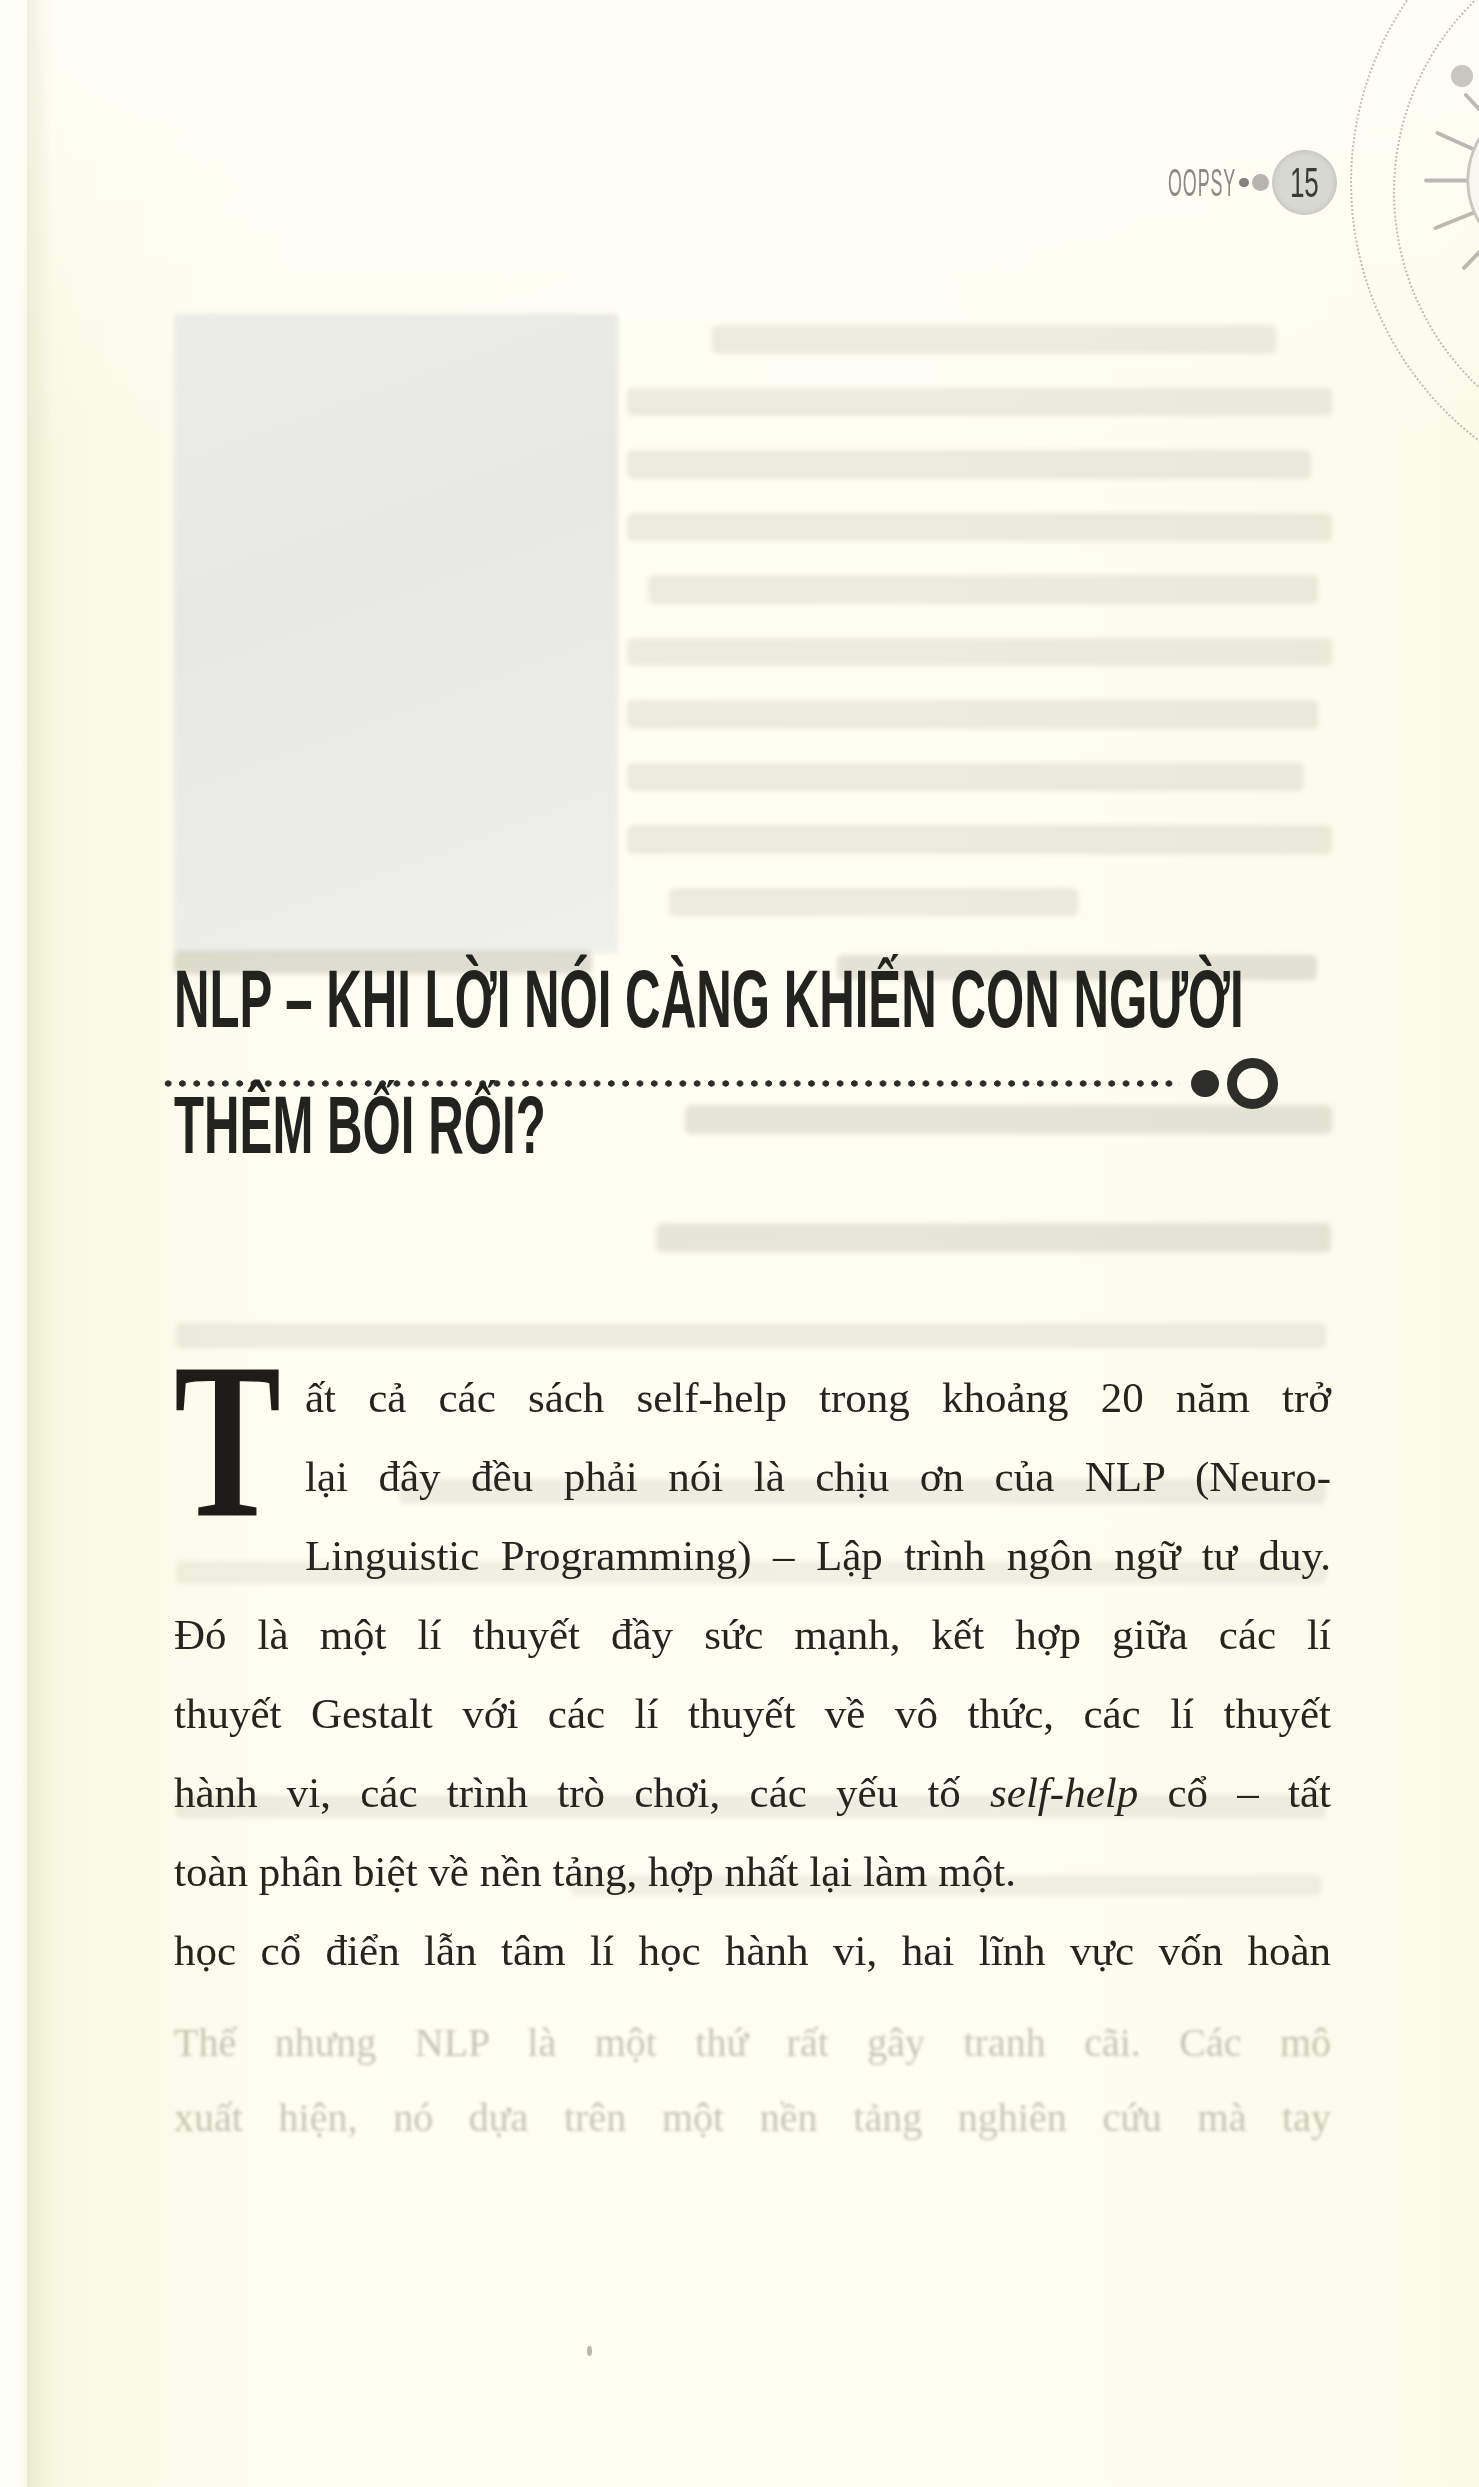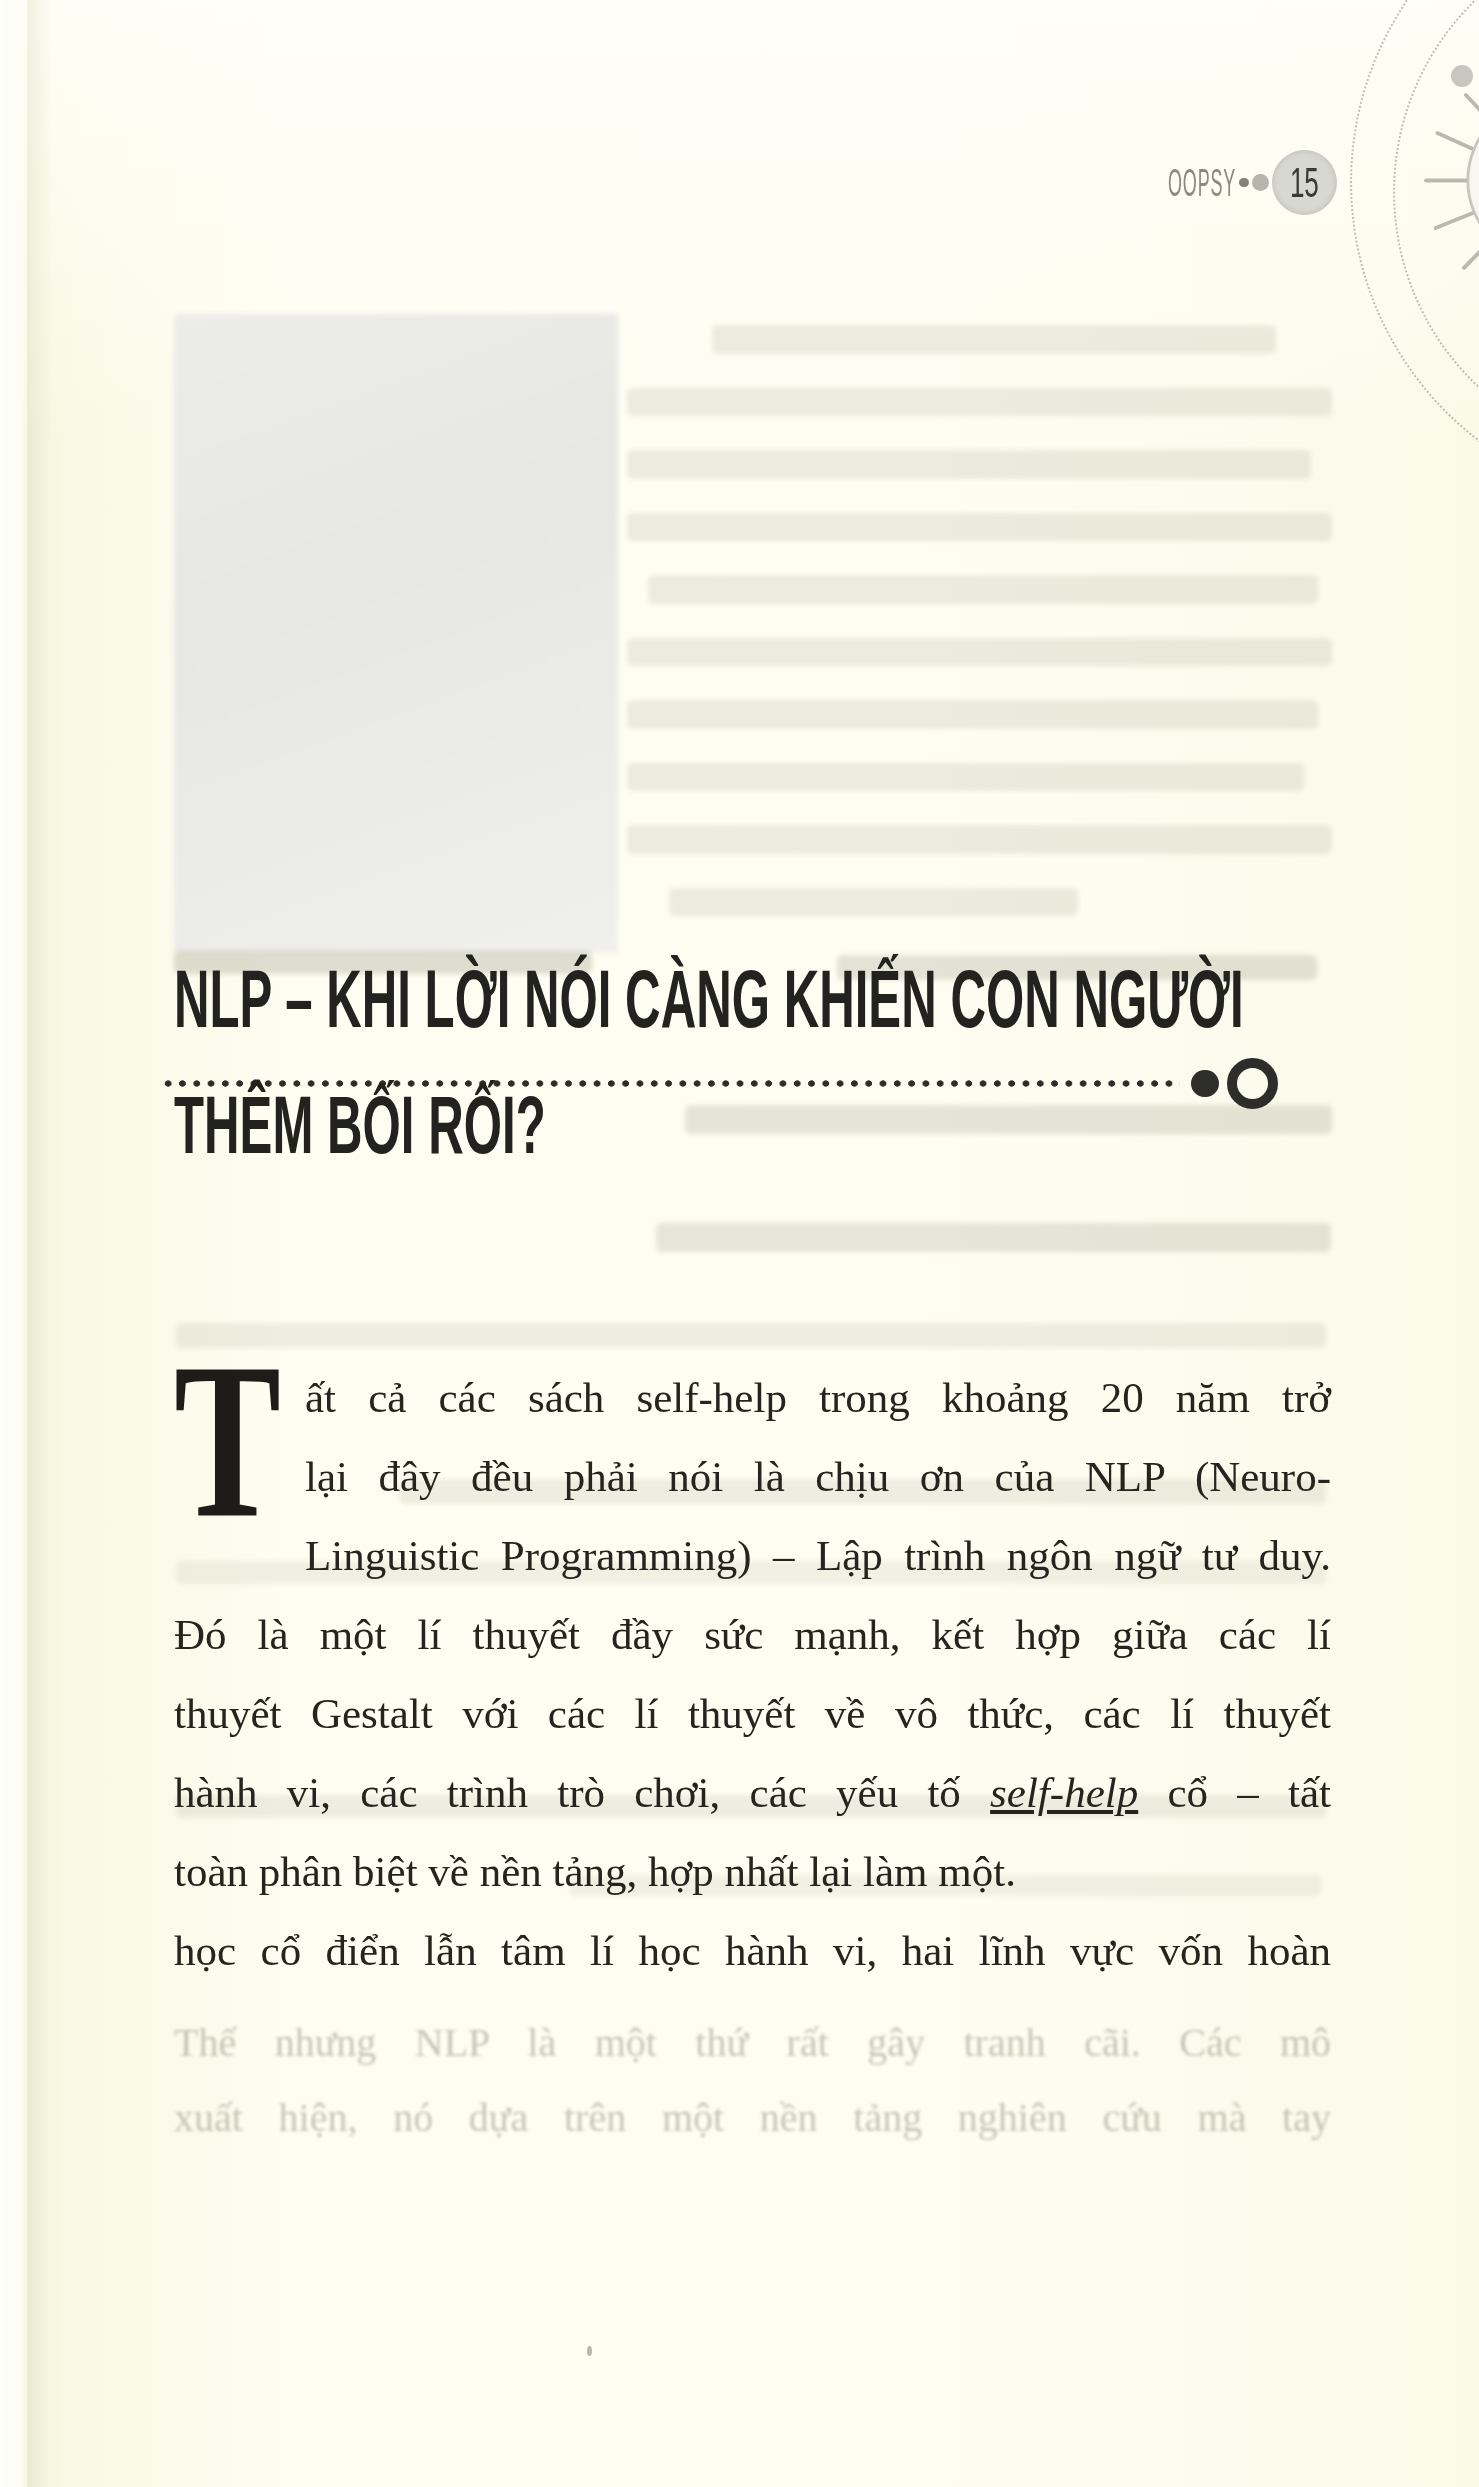--- a/index.html
+++ b/index.html
@@ -89,21 +89,21 @@
   .end-ring{width:31px;height:31px;border-radius:50%;border:10.5px solid #2d2d2a;margin-left:8.6px;}
 
   
   .bodytext{position:absolute;left:174px;top:1358px;width:1157px;
     font-family:"Liberation Serif","DejaVu Serif",serif;color:#26241f;font-size:43px;}
   .dropcap{float:left;width:106px;height:158px;margin-right:25px;margin-top:1.9px;
     font-size:223px;line-height:.72;font-weight:700;color:#1d1c19;
     transform:scaleX(.72);transform-origin:left top;}
   .bline{height:79px;line-height:79px;text-align:justify;text-align-last:justify;white-space:nowrap;}
   .bline.last{text-align-last:left;}
-  .bline em{font-style:italic;text-decoration:underline;}
+  .bline em{font-style:italic;}
 </style>
 </head>
 <body>
 
 <div class="page">
 
   <div class="left-edge"></div>
   <div class="edge-seam"></div>
 
   <div class="arc arc-outer"></div>

